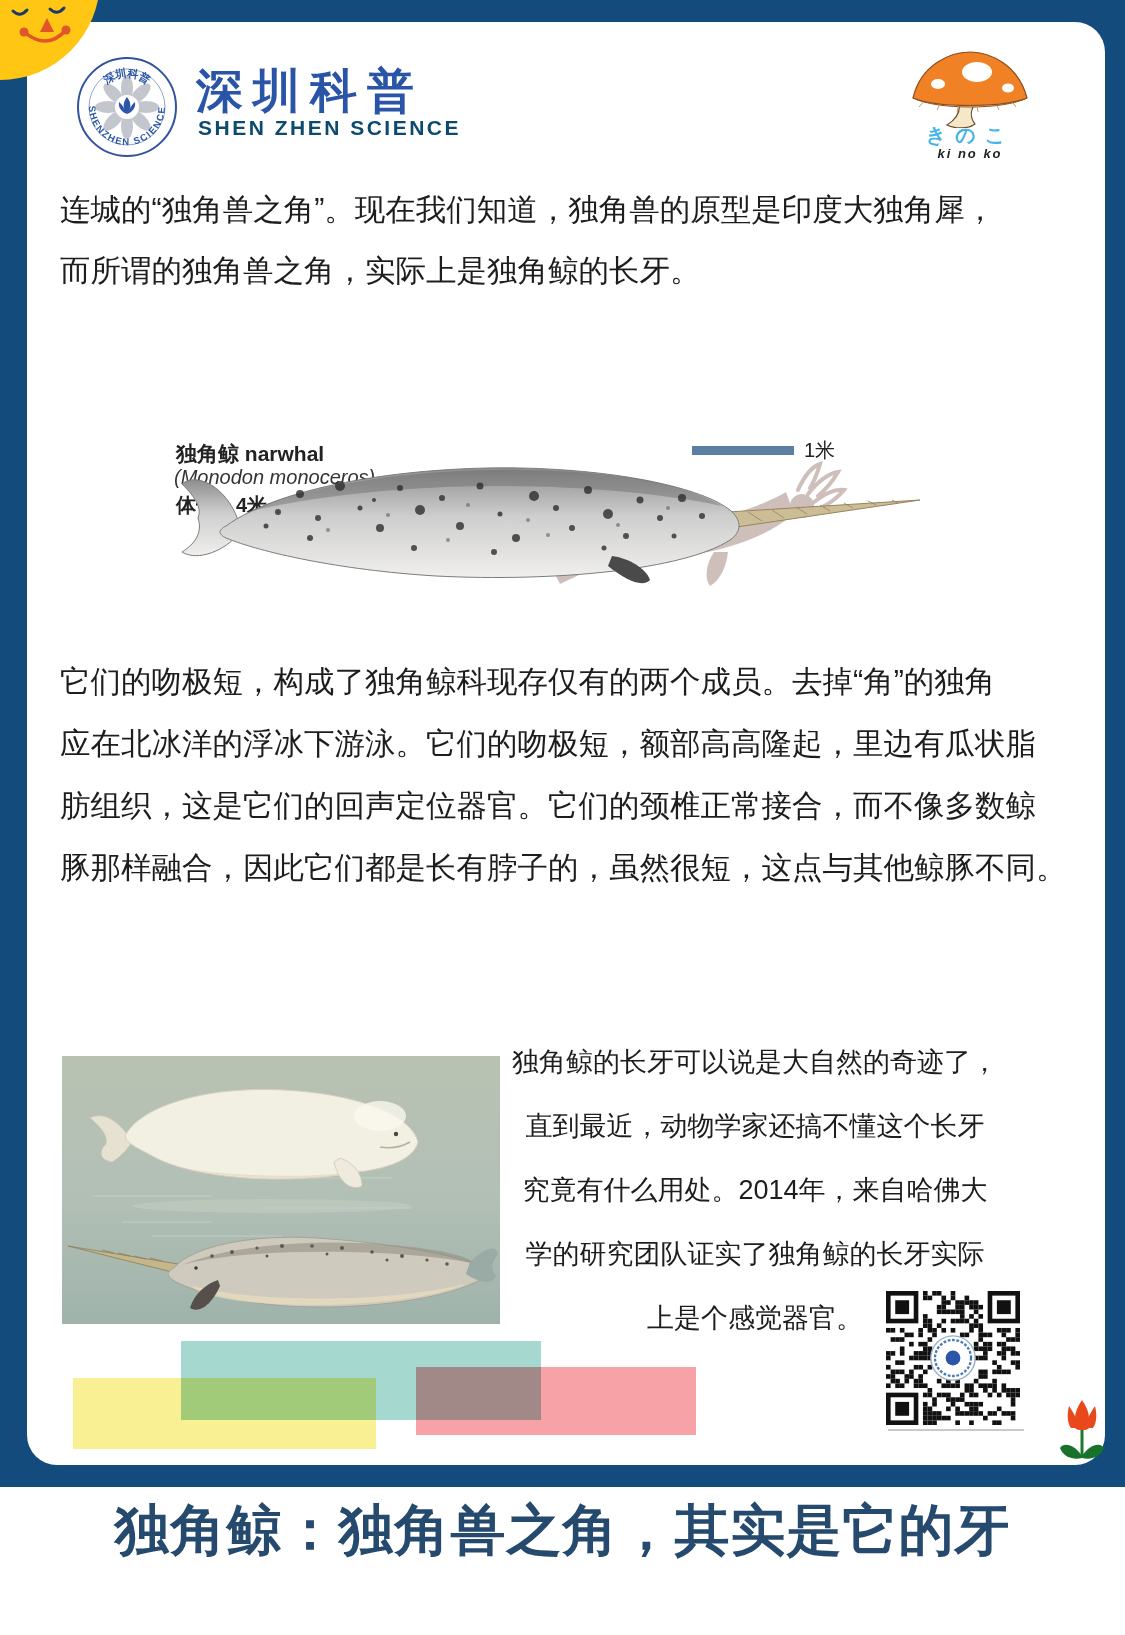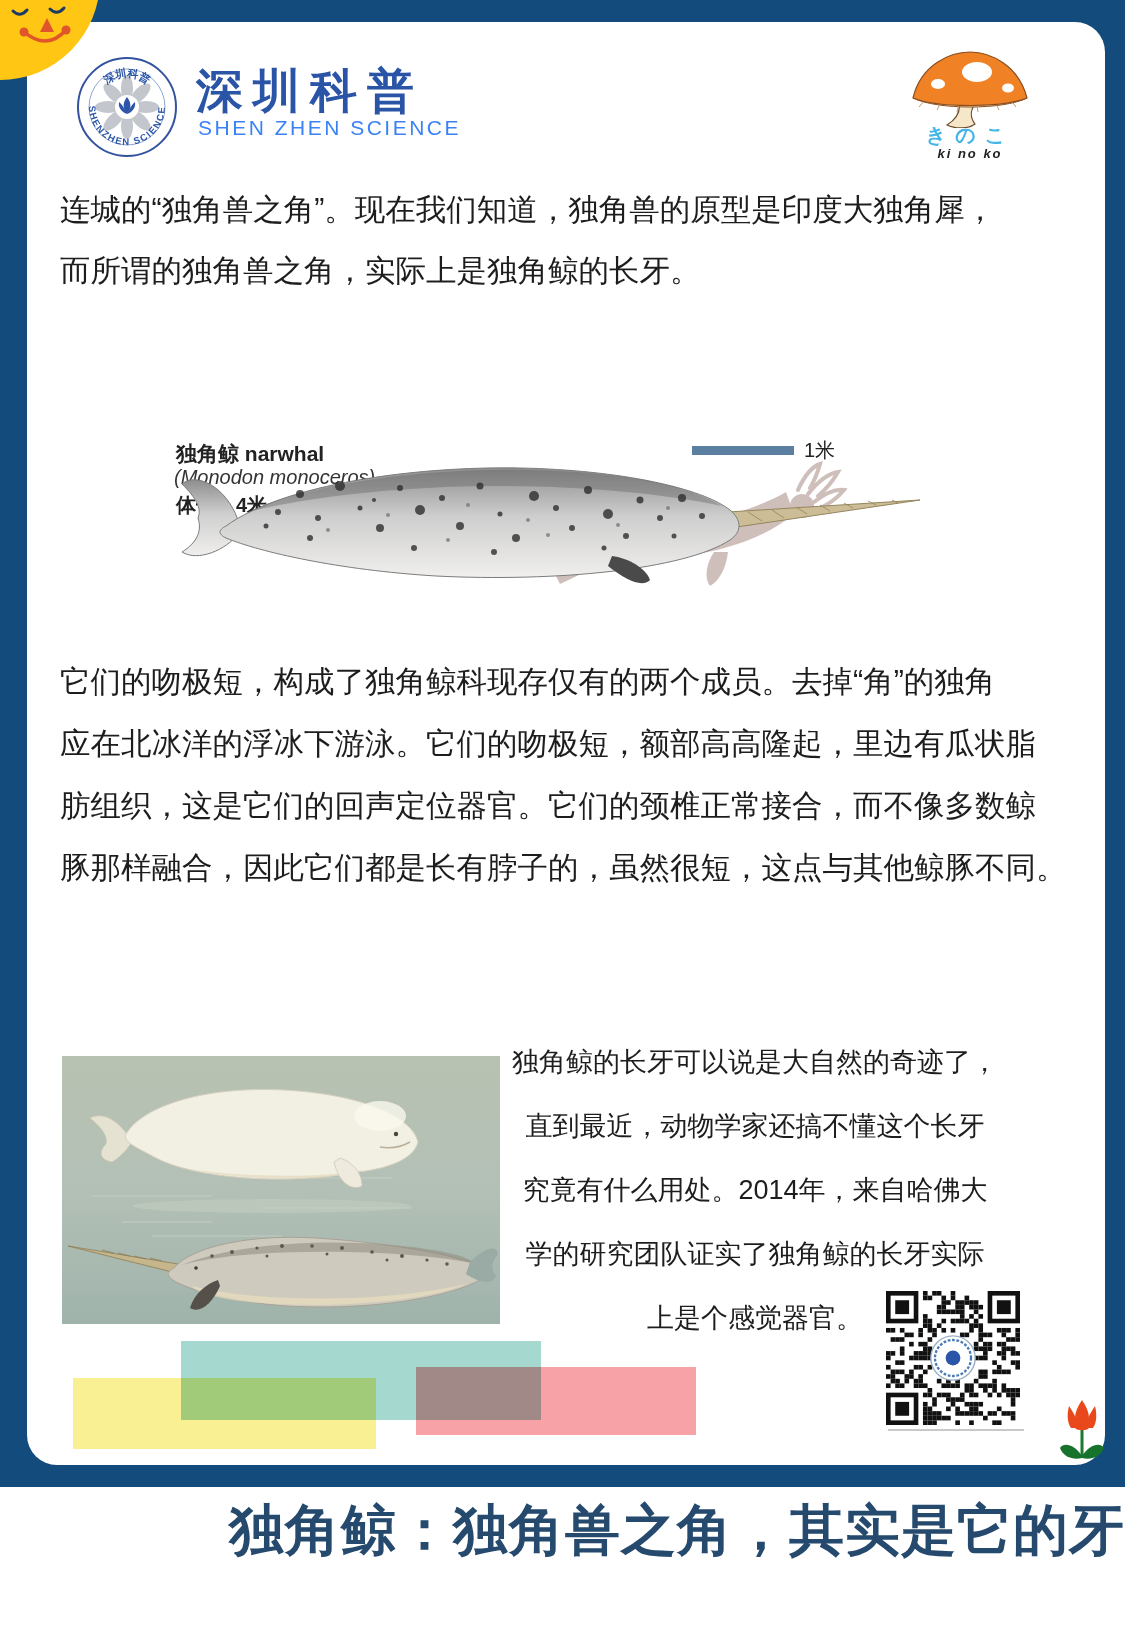--- a/index.html
+++ b/index.html
@@ -5,39 +5,39 @@
   html,body{margin:0;padding:0;}
   body{
     width:1125px;height:1635px;position:relative;background:#ffffff;
     font-family:"Liberation Sans","DejaVu Sans",sans-serif;
     overflow:hidden;
   }
   .abs{position:absolute;}
   .navy{left:0;top:0;width:1125px;height:1487px;background:#134b7d;}
   .sheet{left:27px;top:22px;width:1078px;height:1443px;background:#ffffff;border-radius:30px;}
   .brand-cn{left:196px;top:60px;font-size:47px;font-weight:bold;color:#2a54a6;letter-spacing:10px;}
-  .brand-en{left:198px;top:116px;font-size:21px;font-weight:normal;color:#3b82f6;letter-spacing:2.5px;}
+  .brand-en{left:198px;top:116px;font-size:21px;font-weight:bold;color:#0c4a6e;letter-spacing:2.5px;}
   .mushroom-jp{left:905px;top:122px;width:130px;text-align:center;font-size:20px;font-weight:bold;color:#45b5e8;letter-spacing:9px;}
   .mushroom-ro{left:905px;top:146px;width:130px;text-align:center;font-size:13px;font-style:italic;font-weight:bold;color:#222;letter-spacing:2px;}
   .para{color:#1d1d1d;}
   .p12 .ln{font-size:30.5px;line-height:61px;white-space:nowrap;}
   .p2 .ln{line-height:62px;}
   .p3 .ln{font-size:27px;line-height:64px;white-space:nowrap;text-align:center;}
   .fig-name{left:176px;top:440px;font-size:21px;font-weight:bold;color:#222;}
   .fig-latin{left:174px;top:466px;font-size:20px;font-style:italic;color:#333;}
   .fig-len{left:176px;top:492px;font-size:20px;font-weight:bold;color:#222;}
   .scale-bar{left:692px;top:446px;width:102px;height:9px;background:#5b7fa0;}
   .scale-label{left:804px;top:437px;font-size:20px;color:#222;}
   .qr-wrap{left:886px;top:1291px;width:134px;height:134px;background:#fff;}
   .qr-line{left:888px;top:1429px;width:136px;height:2px;background:#c9c9c9;}
   .deco{mix-blend-mode:multiply;}
   .deco-teal{left:181px;top:1341px;width:360px;height:79px;background:#a5d8cf;}
   .deco-pink{left:416px;top:1367px;width:280px;height:68px;background:#f7a2a6;}
   .deco-yellow{left:73px;top:1378px;width:303px;height:71px;background:#f9f094;}
-  .footer-title{left:0;top:1494px;width:1125px;text-align:right;font-size:55px;font-weight:bold;color:#254a6e;letter-spacing:1px;}
+  .footer-title{left:0;top:1494px;width:1125px;text-align:center;font-size:55px;font-weight:bold;color:#254a6e;letter-spacing:1px;}
 </style>
 </head>
 <body>
 
 <div class="abs navy"></div>
 
 <div class="abs sheet"></div>
 
 <svg class="abs" style="left:0;top:0;width:200px;height:170px" viewBox="0 0 200 170">
   <circle cx="0" cy="-20" r="100" fill="#ffc613"></circle>

